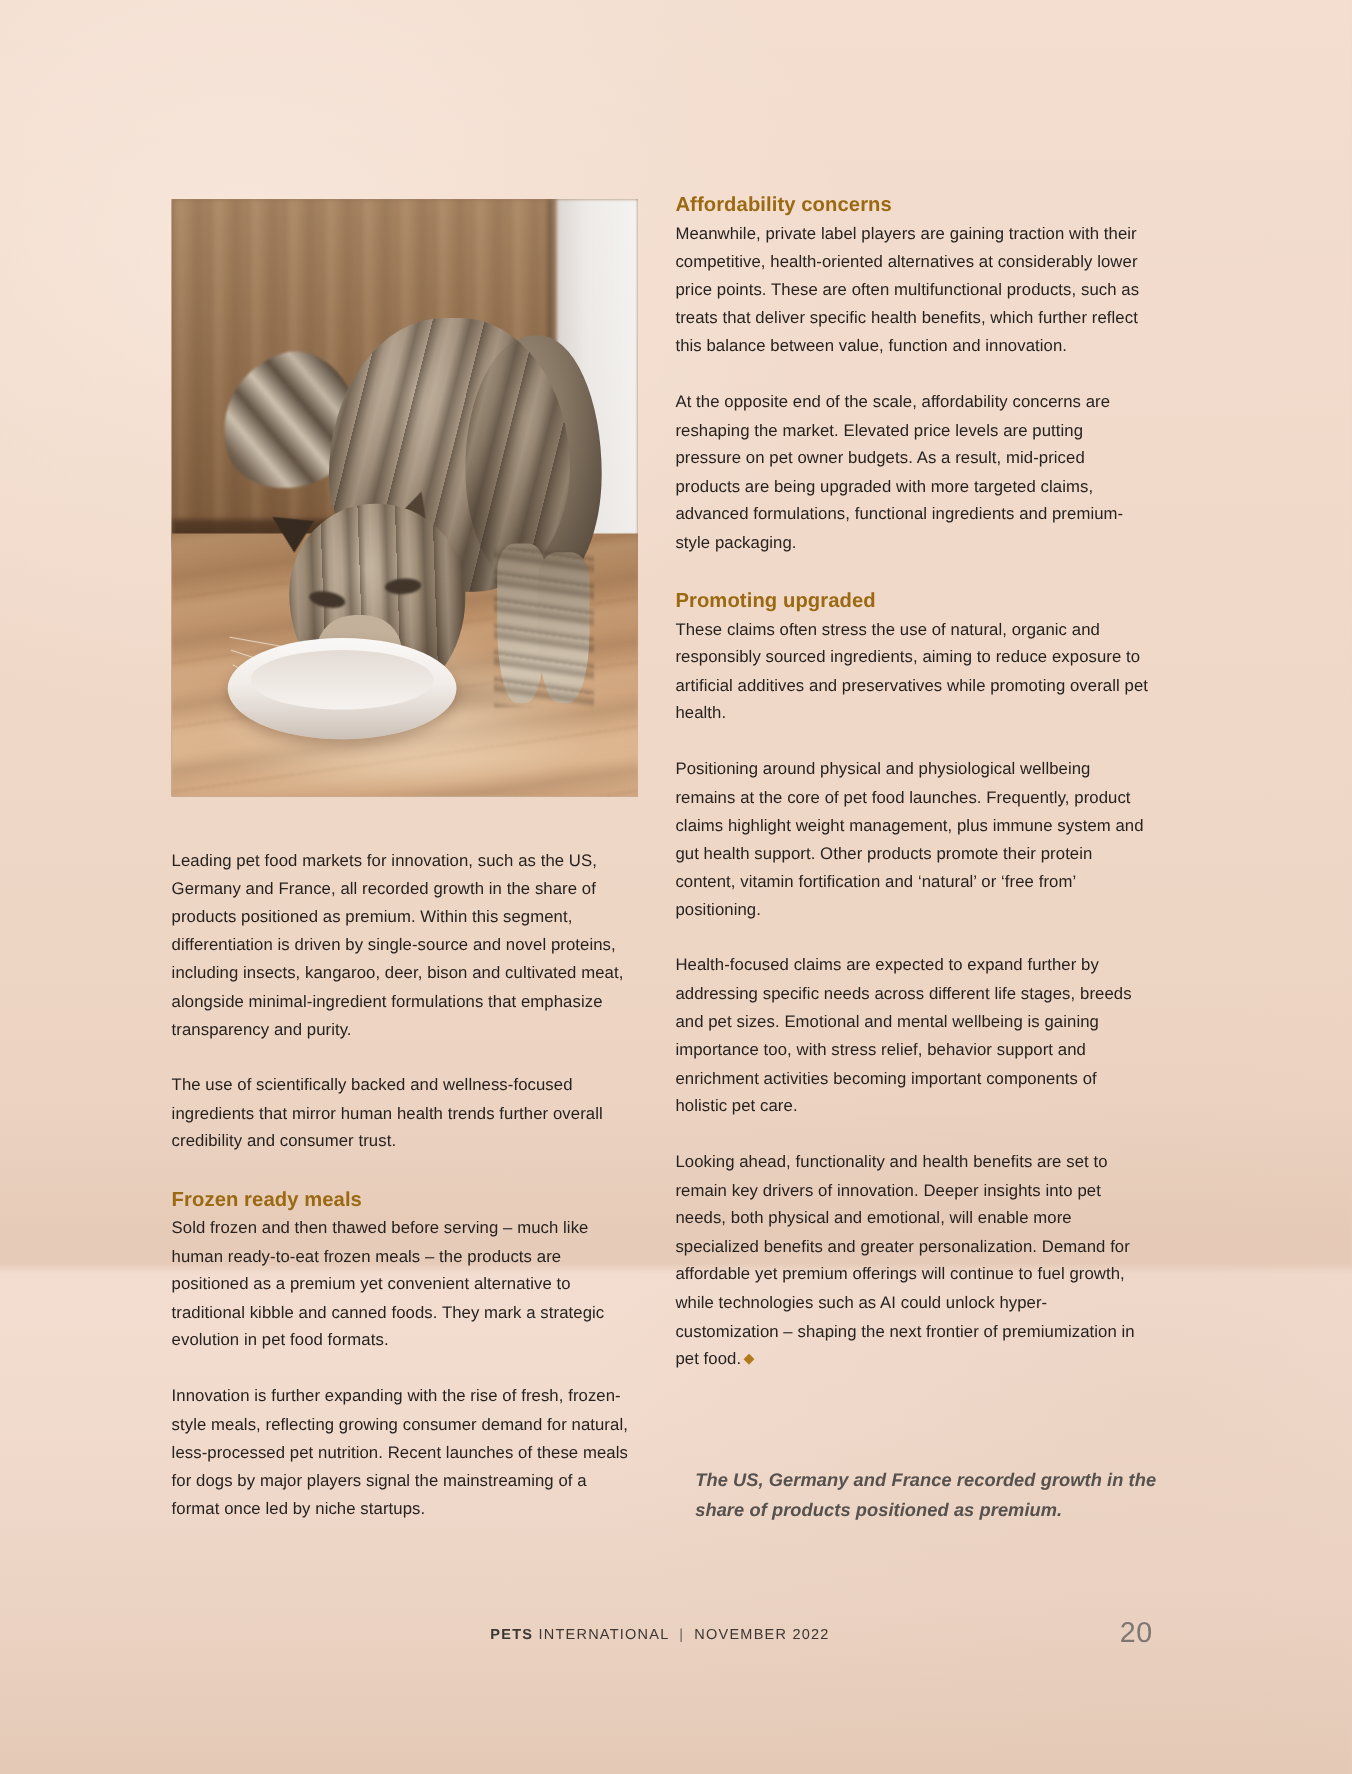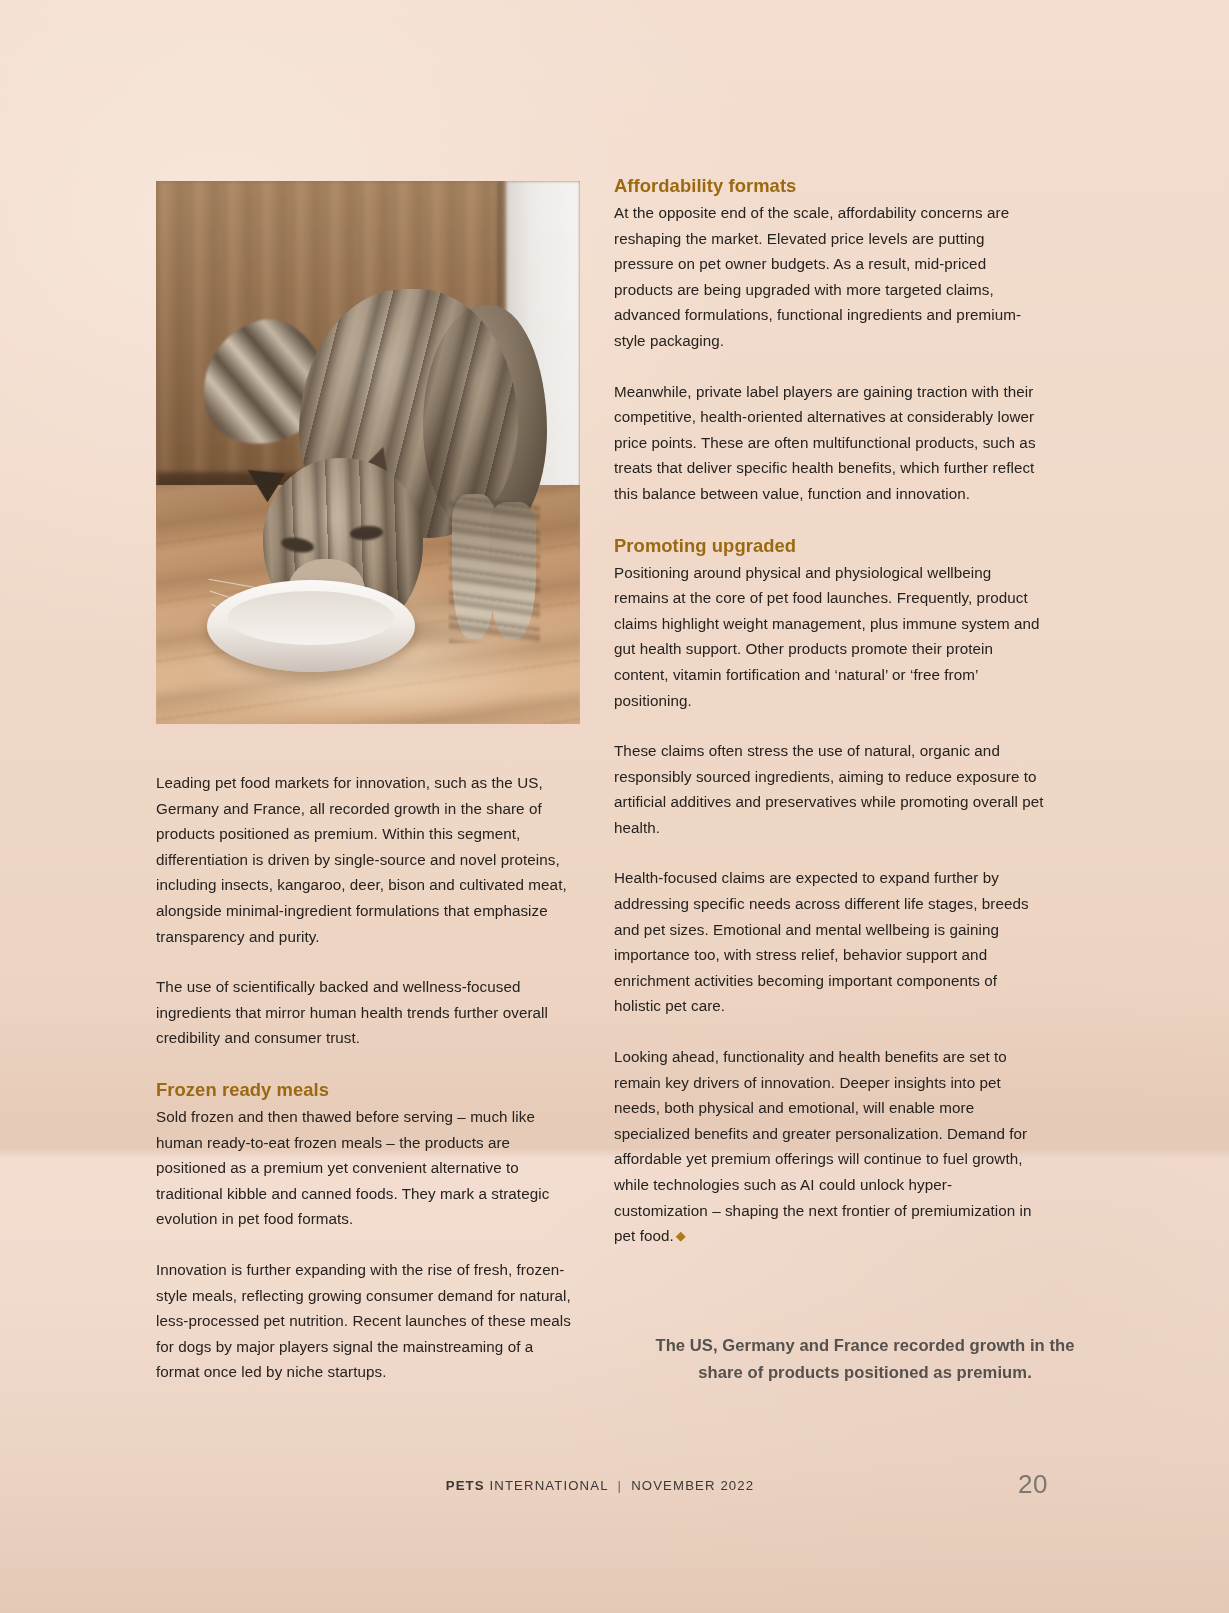--- a/index.html
+++ b/index.html
@@ -411,27 +411,27 @@
     color: #b07a1c;
     font-size: 13px;
     line-height: 1;
     vertical-align: 0.06em;
     padding-left: 2px;
   }
 
   
   .pullquote {
     position: absolute;
-    left: 650px;
+    left: 632px;
     top: 1332px;
     width: 430px;
-    text-align: center;
     font-size: 16.6px;
     line-height: 27px;
     font-weight: bold;
+    font-style: italic;
     color: #55514e;
     letter-spacing: 0.004em;
   }
 
   
   .footer {
     position: absolute;
     left: 156px;
     top: 1478px;
     width: 888px;
@@ -515,27 +515,27 @@
   <div class="col col-left">
     <p>Leading pet food markets for innovation, such as the US, Germany and France, all recorded growth in the share of products positioned as premium. Within this segment, differentiation is driven by single-source and novel proteins, including insects, kangaroo, deer, bison and cultivated meat, alongside minimal-ingredient formulations that emphasize transparency and purity.</p>
     <p>The use of scientifically backed and wellness-focused ingredients that mirror human health trends further overall credibility and consumer trust.</p>
 
     <h2 class="subhead">Frozen ready meals</h2>
     <p>Sold frozen and then thawed before serving – much like human ready-to-eat frozen meals – the products are positioned as a premium yet convenient alternative to traditional kibble and canned foods. They mark a strategic evolution in pet food formats.</p>
     <p>Innovation is further expanding with the rise of fresh, frozen-style meals, reflecting growing consumer demand for natural, less-processed pet nutrition. Recent launches of these meals for dogs by major players signal the mainstreaming of a format once led by niche startups.</p>
   </div>
 
   <div class="col col-right">
-    <h2 class="subhead">Affordability formats</h2>
+    <h2 class="subhead">Affordability concerns</h2>
+    <p>Meanwhile, private label players are gaining traction with their competitive, health-oriented alternatives at considerably lower price points. These are often multifunctional products, such as treats that deliver specific health benefits, which further reflect this balance between value, function and innovation.</p>
     <p>At the opposite end of the scale, affordability concerns are reshaping the market. Elevated price levels are putting pressure on pet owner budgets. As a result, mid-priced products are being upgraded with more targeted claims, advanced formulations, functional ingredients and premium-style packaging.</p>
-    <p>Meanwhile, private label players are gaining traction with their competitive, health-oriented alternatives at considerably lower price points. These are often multifunctional products, such as treats that deliver specific health benefits, which further reflect this balance between value, function and innovation.</p>
 
     <h2 class="subhead">Promoting upgraded</h2>
+    <p>These claims often stress the use of natural, organic and responsibly sourced ingredients, aiming to reduce exposure to artificial additives and preservatives while promoting overall pet health.</p>
     <p>Positioning around physical and physiological wellbeing remains at the core of pet food launches. Frequently, product claims highlight weight management, plus immune system and gut health support. Other products promote their protein content, vitamin fortification and ‘natural’ or ‘free from’ positioning.</p>
-    <p>These claims often stress the use of natural, organic and responsibly sourced ingredients, aiming to reduce exposure to artificial additives and preservatives while promoting overall pet health.</p>
     <p>Health-focused claims are expected to expand further by addressing specific needs across different life stages, breeds and pet sizes. Emotional and mental wellbeing is gaining importance too, with stress relief, behavior support and enrichment activities becoming important components of holistic pet care.</p>
     <p><span>Looking ahead, functionality and health benefits are set to remain key drivers of innovation. Deeper insights into pet needs, both physical and emotional, will enable more specialized benefits and greater personalization. Demand for affordable yet premium offerings will continue to fuel growth, while technologies such as AI could unlock hyper-customization – shaping the next frontier of premiumization in pet food.</span><span class="endmark">◆</span></p>
   </div>
 
   <div class="pullquote">The US, Germany and France recorded growth in the share of products positioned as premium.</div>
 
   <div class="footer">
     <div class="footer-credit"><span class="brand-bold">PETS</span><span> INTERNATIONAL</span><span class="sep">|</span><span>NOVEMBER 2022</span></div>
     <div class="page-number">20</div>
   </div>

